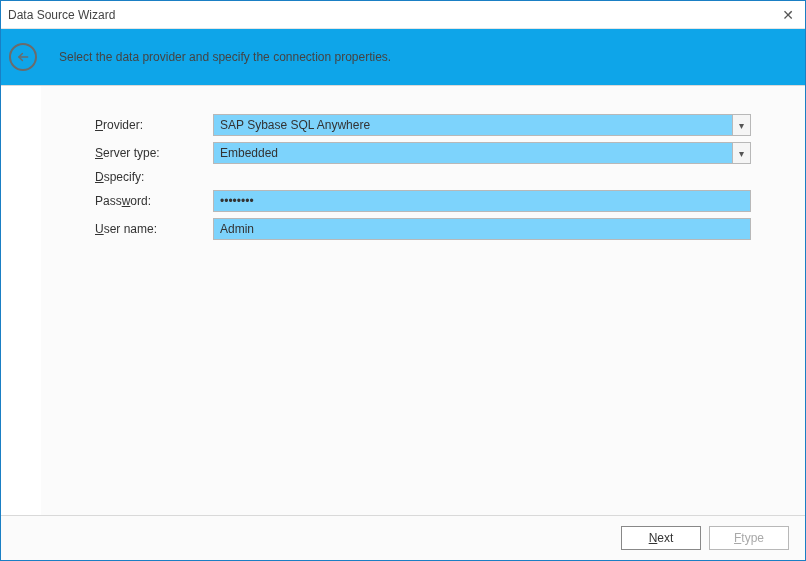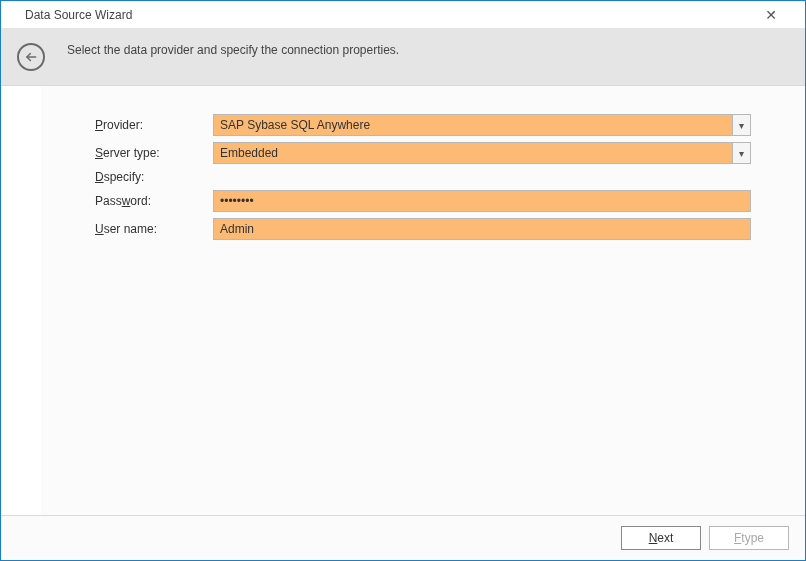--- a/index.html
+++ b/index.html
@@ -16,31 +16,31 @@
     border: 1px solid #1a7fc4;
     background: #fff;
     display: flex;
     flex-direction: column;
   }
   .titlebar {
     height: 28px;
     display: flex;
     align-items: center;
     justify-content: space-between;
-    padding: 0 24px;
+    padding: 0 7px;
     border-bottom: 1px solid #e5e5e5;
   }
   .titlebar-title { font-size: 12px; color: #444; }
   .titlebar-close { font-size: 14px; color: #555; cursor: pointer; width: 20px; text-align: center; }
   .header-row {
     display: flex;
-    align-items: flex-start;
-    padding: 14px 18px 14px 16px;
+    align-items: center;
+    padding: 14px 18px 14px 8px;
     border-bottom: 1px solid #d9d9d9;
-    background: #e5e5e5;
+    background: #0ea5e9;
   }
   .back-btn {
     width: 28px; height: 28px;
     border: 2px solid #6b6b6b;
     border-radius: 50%;
     display: flex; align-items: center; justify-content: center;
     cursor: pointer;
     margin-right: 22px;
     flex-shrink: 0;
   }
@@ -63,21 +63,21 @@
   }
   .form-label .accel { text-decoration: underline; }
   .field-wrap {
     flex: 1;
     display: flex;
   }
   .text-input, .combo {
     flex: 1;
     height: 22px;
     border: 1px solid #b8b8b8;
-    background: #fdba74;
+    background: #7dd3fc;
     font-size: 12px;
     padding: 0 6px;
     color: #333;
     outline: none;
   }
   .combo { display: flex; align-items: center; justify-content: space-between; cursor: default; }
   .combo-btn, .browse-btn {
     width: 18px;
     height: 22px;
     border: 1px solid #b8b8b8;

